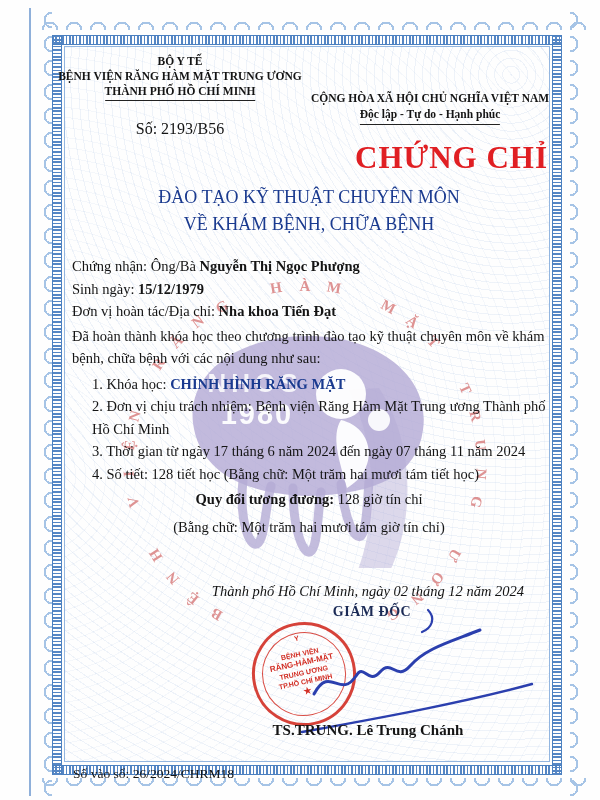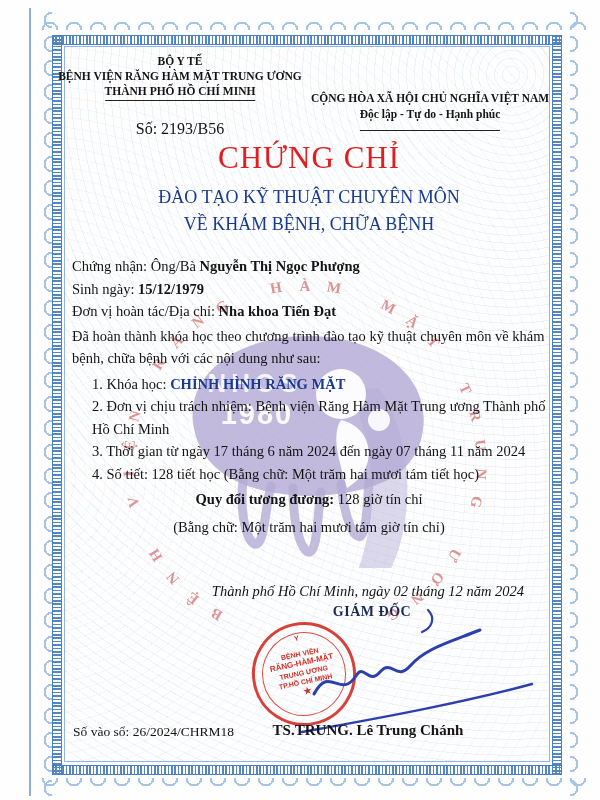--- a/index.html
+++ b/index.html
@@ -39,37 +39,37 @@
   .arc{position:absolute;inset:0;z-index:1;pointer-events:none;}
   .arc span{position:absolute;font-weight:bold;font-size:15px;color:rgba(216,128,128,0.85);}
   svg text.wm-txt{font-family:"Liberation Sans",sans-serif;font-weight:bold;fill:#ffffff;}
   
   .content{position:absolute;left:70px;top:52px;width:478px;height:706px;z-index:2;}
   .hdr{position:absolute;top:2px;text-align:center;white-space:nowrap;font-weight:bold;}
   .hdr-left{left:110px;transform:translateX(-50%);font-size:11.5px;line-height:15px;}
   .hdr-right{left:360px;transform:translateX(-50%);font-size:11.5px;line-height:16px;margin-top:36px;}
   .hdr .rule{width:150px;border-top:1.5px solid #222;margin:1px auto 0;}
   .docno{font-weight:normal;font-size:16px;margin-top:20px;}
-  .motto{display:inline-block;border-bottom:1.5px solid #222;padding-bottom:8px;}
-  .title{position:absolute;top:88px;width:100%;text-align:center;font-size:31px;font-weight:normal;
+  .motto{display:inline-block;border-bottom:1.5px solid #222;padding-bottom:2px;}
+  .title{position:absolute;top:88px;width:100%;text-align:right;font-size:31px;font-weight:bold;
          letter-spacing:1px;color:#e01f23;}
   .subtitle{position:absolute;top:132px;width:100%;text-align:center;font-size:18px;font-weight:normal;
          line-height:27px;color:#1a3a8f;}
   .body{position:absolute;top:203px;left:2px;right:0;font-size:14.5px;line-height:22.5px;}
   .body b{font-weight:bold;}
   .ital{margin-top:2px;}
   .items{margin-top:3px;padding-left:20px;}
   .navy{color:#1a3a8f;font-weight:bold;}
   .conv{position:absolute;top:434px;width:100%;text-align:center;font-size:14.5px;line-height:26px;}
   .dateline{position:absolute;top:531px;right:24px;font-size:14.5px;font-style:italic;}
   .signer-title{position:absolute;top:552px;left:202px;width:200px;text-align:center;
         font-weight:bold;font-size:14px;color:#1b2a55;letter-spacing:0.5px;}
   .signer-name{position:absolute;top:670px;left:128px;width:340px;text-align:center;
         font-weight:bold;font-size:15px;z-index:5;}
-  .registry{position:absolute;top:672px;left:3px;font-size:13.5px;text-align:right;}
+  .registry{position:absolute;top:714px;left:3px;font-size:13.5px;text-align:right;}
   
   .stamp{position:absolute;left:182px;top:570px;width:104px;height:104px;border-radius:50%;
      border:3px solid rgba(210,45,35,0.9);transform:rotate(-12deg);z-index:3;
      color:#d22d23;text-align:center;box-sizing:border-box;}
   .stamp::before{content:"";position:absolute;inset:7px;border-radius:50%;border:1.5px solid rgba(210,45,35,0.85);}
   .stamp .in{position:relative;top:24px;font-family:"Liberation Sans",sans-serif;font-weight:bold;}
   .stamp .s1{font-size:7px;line-height:9px;}
   .stamp .s2{font-size:8px;line-height:10px;}
   .stamp .star{font-size:9px;line-height:10px;}
   .stamp .otop{position:absolute;top:9px;left:0;right:0;font-size:7px;font-weight:bold;

